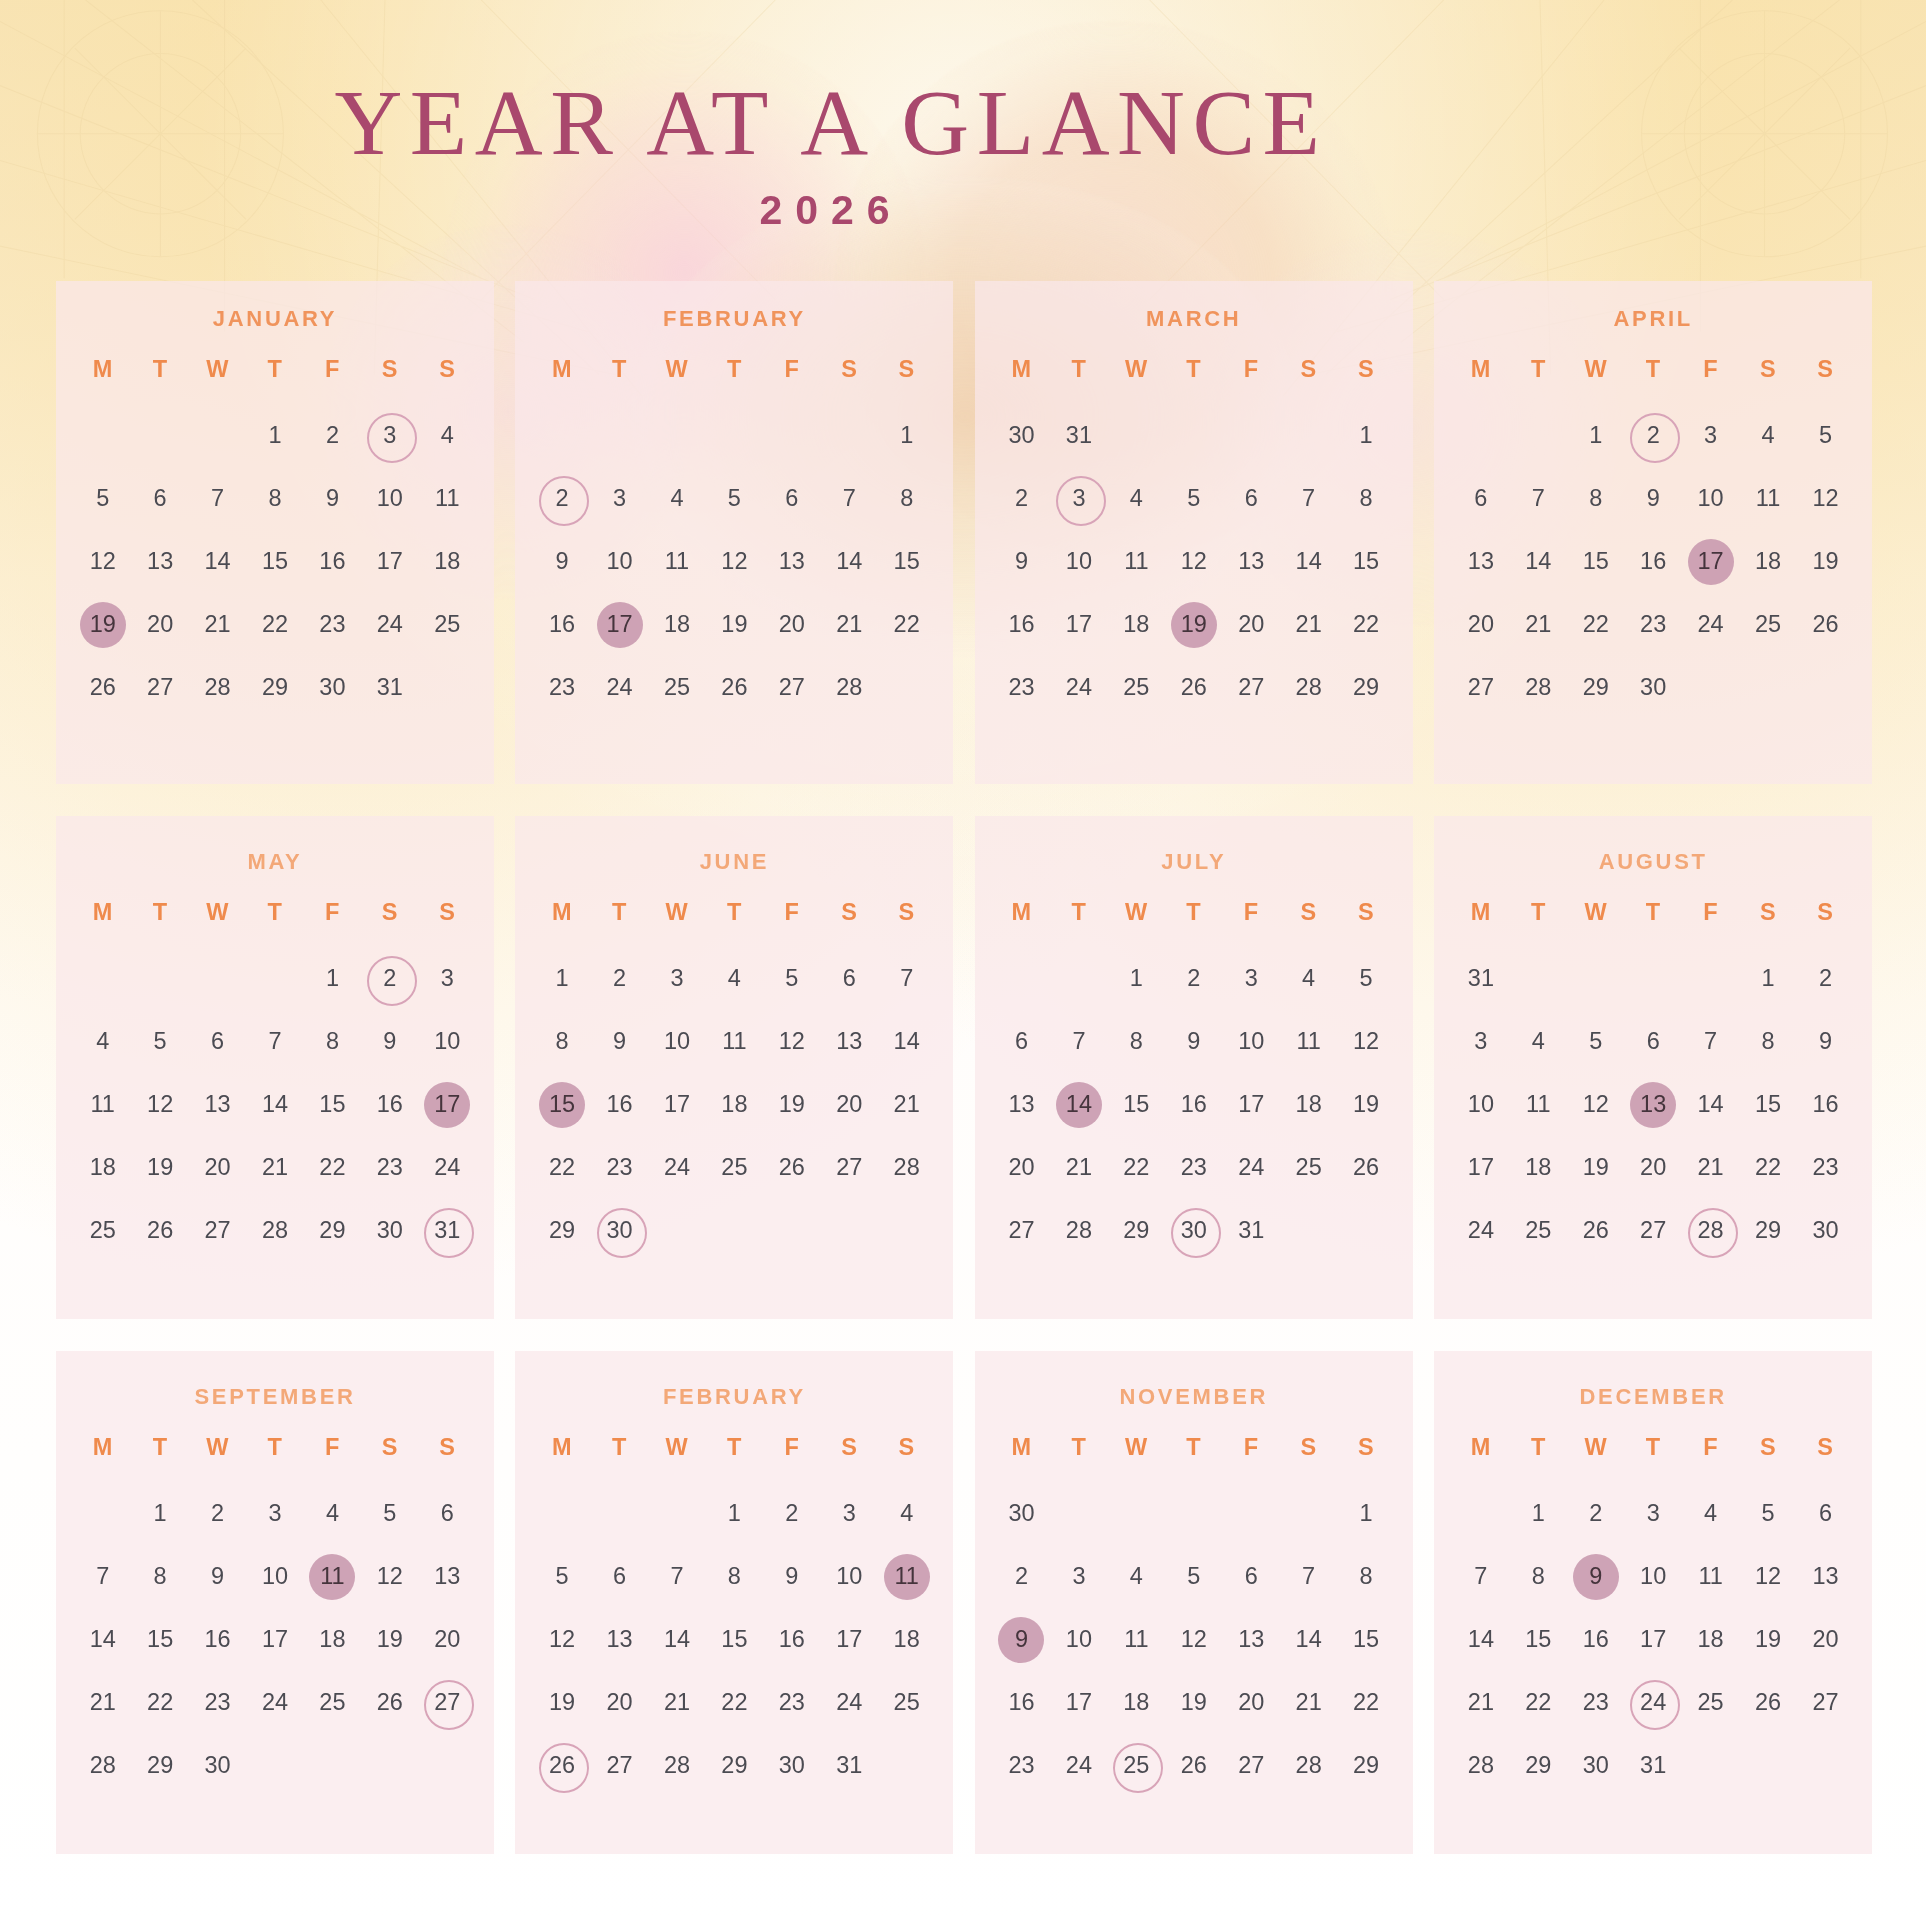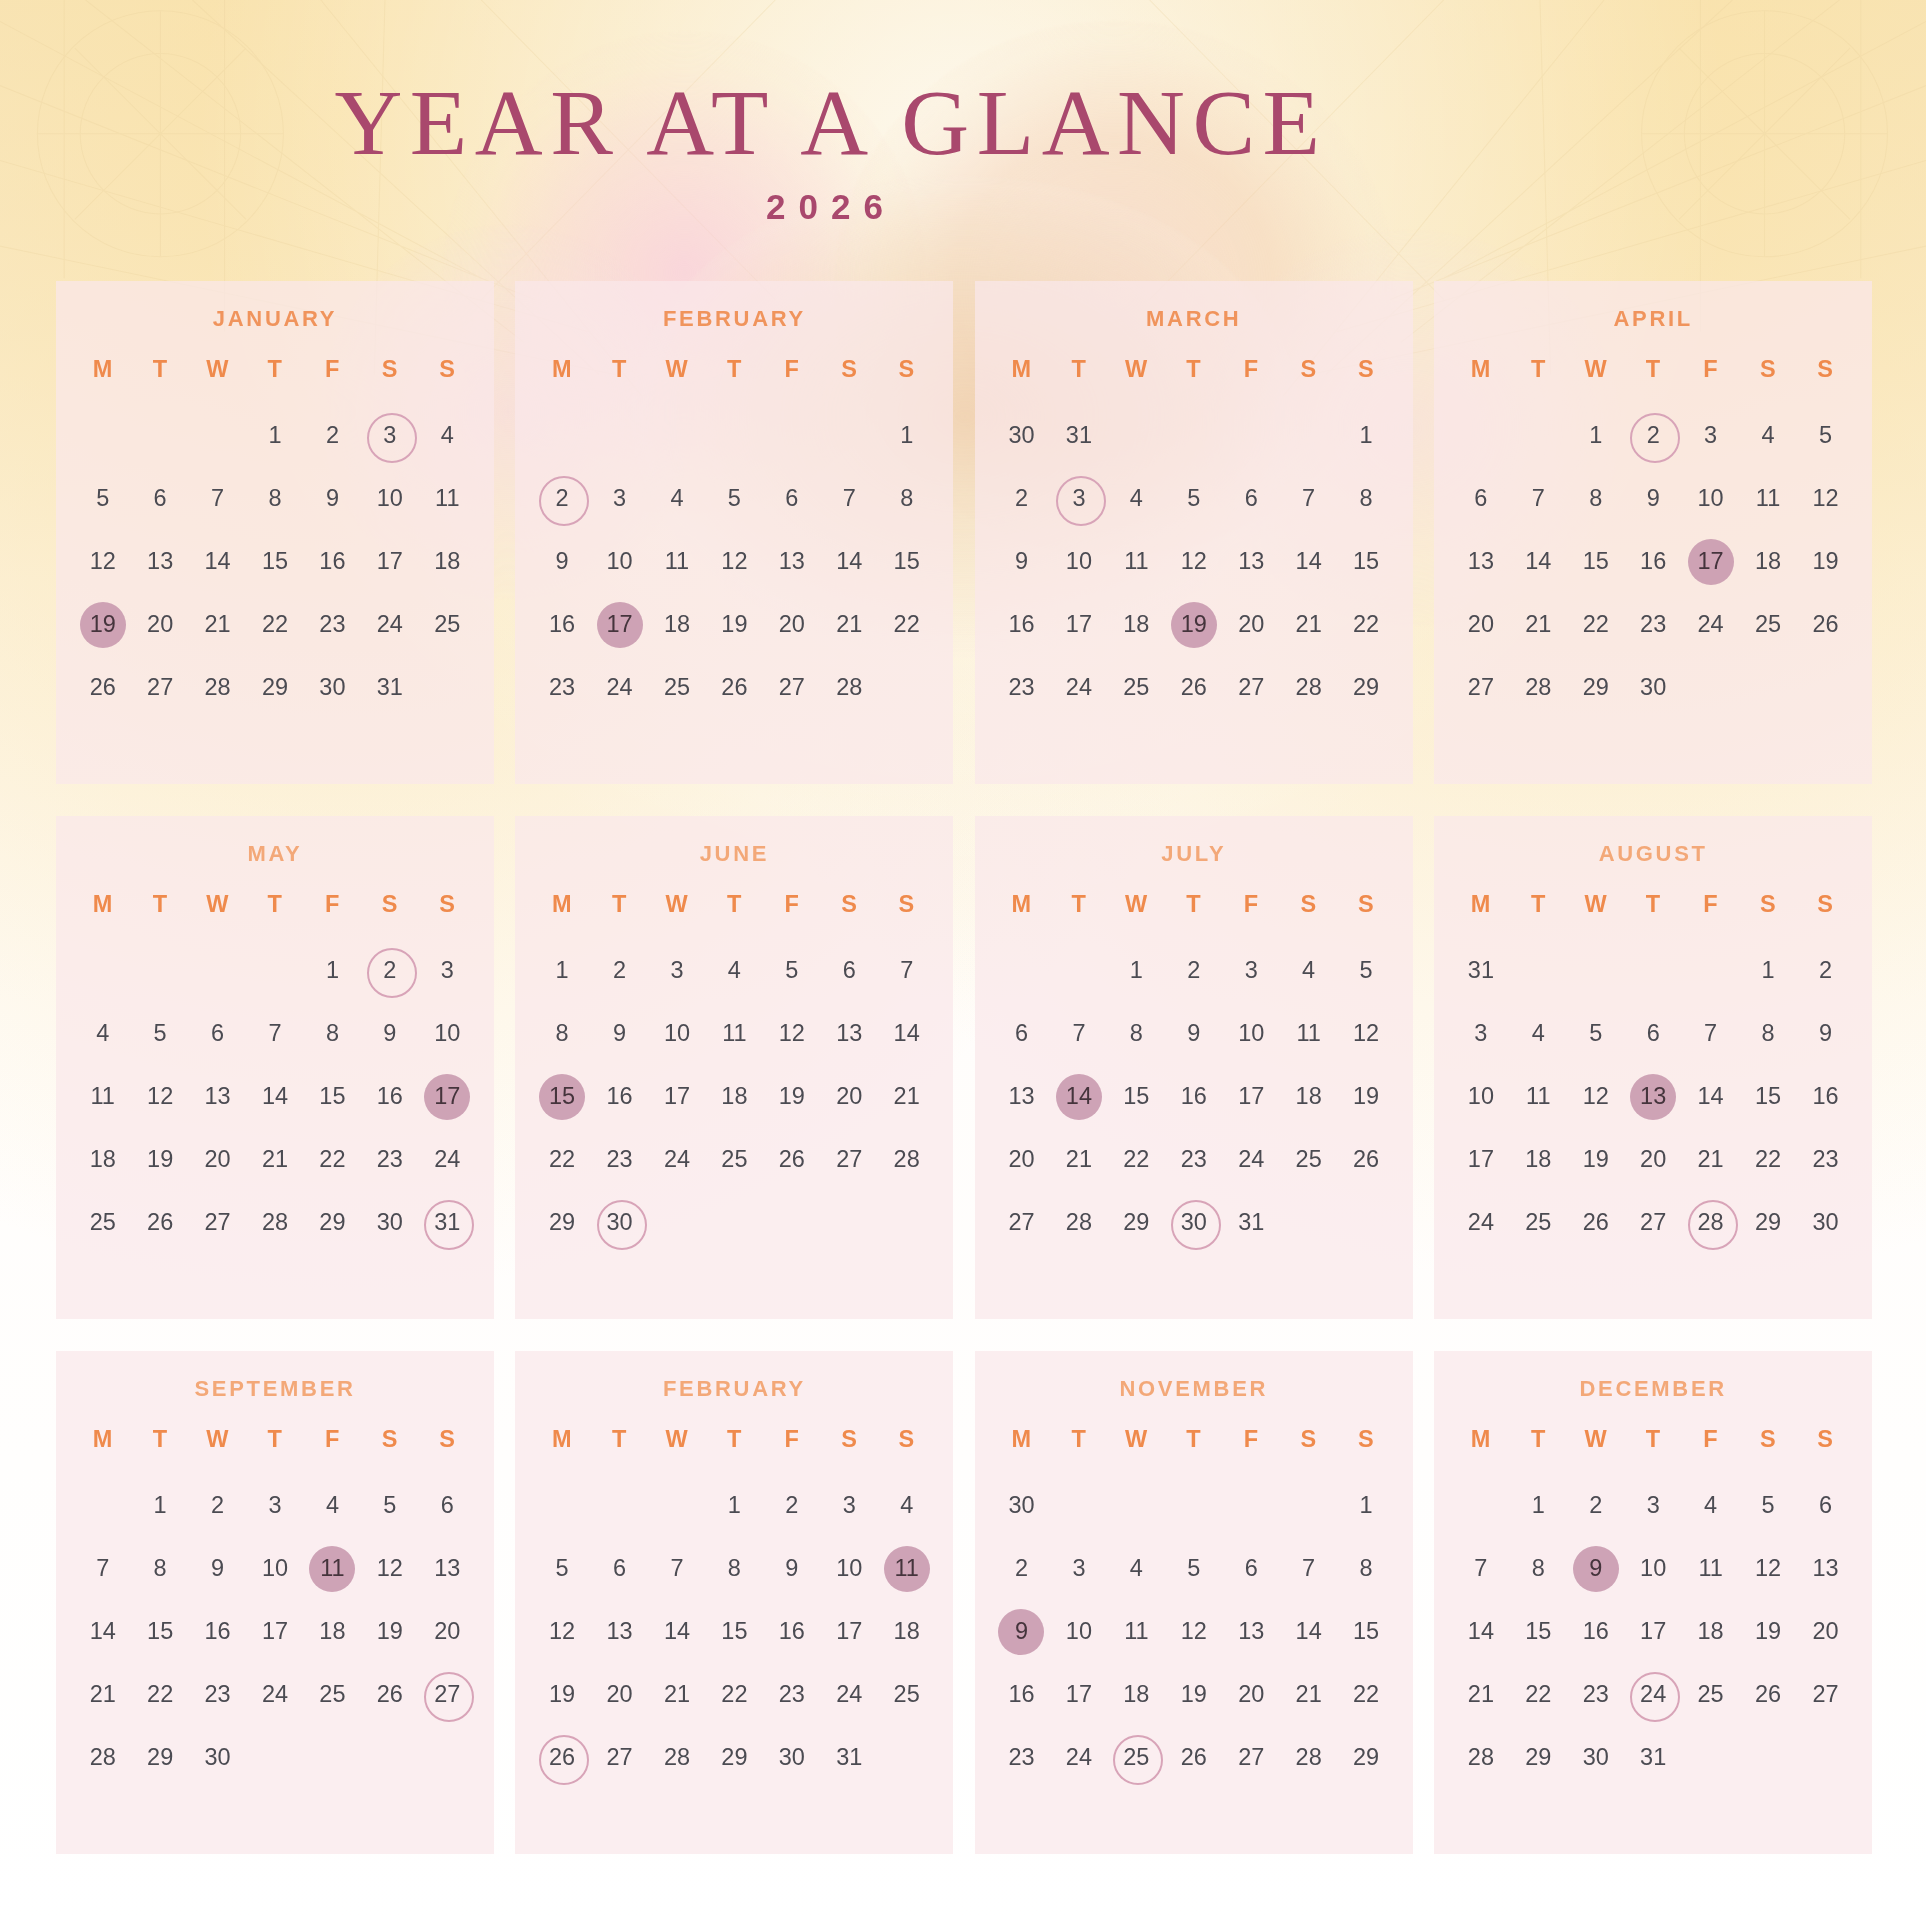--- a/index.html
+++ b/index.html
@@ -81,21 +81,21 @@
     font-family: "Liberation Serif", serif;
     font-size: 94px;
     line-height: 1;
     letter-spacing: 7.5px;
     color: #a9486d;
     font-weight: 400;
   }
   .subtitle {
     margin-top: 18px;
     font-family: "Liberation Sans", sans-serif;
-    font-size: 35px;
+    font-size: 41px;
     letter-spacing: 13px;
     color: #a9486d;
     font-weight: 700;
   }
 
   
   .months {
     position: absolute;
     left: 56px;
     top: 281px;
@@ -115,21 +115,21 @@
   }
 
   .month-name {
     text-align: center;
     font-size: 22px;
     font-weight: 700;
     letter-spacing: 2.7px;
     color: #f0945c;
     margin-bottom: 24.6px;
   }
-  .month-name.soft { color: #f3a878; }
+  .month-name.soft { color: #f3a878; margin-top: 8px; }
 
   .dow-row {
     display: grid;
     grid-template-columns: repeat(7, 1fr);
     margin-bottom: 21.4px;
   }
   .dow {
     text-align: center;
     font-size: 23.5px;
     font-weight: 700;

